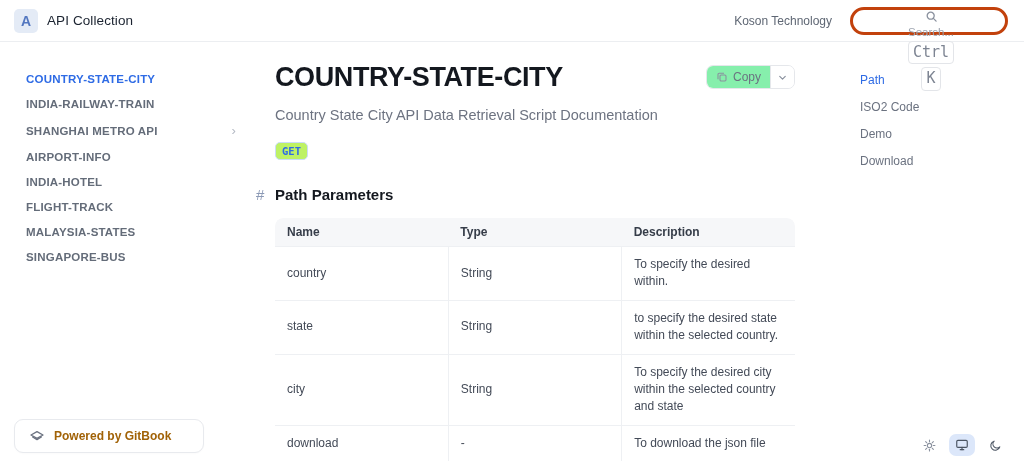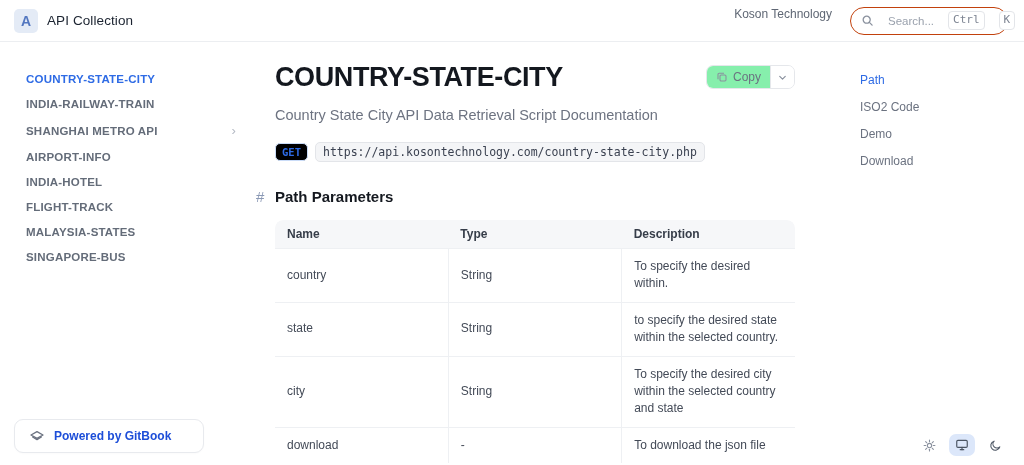--- a/index.html
+++ b/index.html
@@ -6,26 +6,26 @@
   html,body { width:1024px; height:465px; overflow:hidden; background:#fff;
     font-family:"Liberation Sans", sans-serif; color:#121826; }
 
   
   .header { height:42px; display:flex; align-items:center; justify-content:space-between;
     padding:0 16px 0 14px; border-bottom:1px solid #eceef1; background:#fff; }
   .header-left { display:flex; align-items:center; gap:9px; }
   .logo-badge { width:24px; height:24px; border-radius:5px; background:#e4ebf6;
     color:#5377c0; font-weight:bold; font-size:14px; display:flex; align-items:center; justify-content:center; }
   .site-title { font-size:13.5px; font-weight:normal; color:#1b2330; letter-spacing:.1px; }
-  .header-right { display:flex; gap:18px; }
+  .header-right { display:flex; align-items:center; gap:18px; }
   .org-link { font-size:12px; color:#5f6774; text-decoration:none; }
-  .search-box { display:flex; align-items:center; gap:14px; width:158px; height:28px;
-    border:1px solid #c2410c; border-radius:14px; padding:0 6px 0 10px; background:#fff; color:#9aa1ad; }
+  .search-box { display:flex; align-items:center; gap:3px; width:158px; height:28px;
+    border:3px solid #c2410c; border-radius:14px; padding:0 6px 0 10px; background:#fff; color:#9aa1ad;flex-direction:column; }
   .search-box .ph { font-size:11.5px; flex:1; color:#9aa1ad; }
-  kbd { font-family:"DejaVu Sans Mono", monospace; font-size:11px; color:#7d8492;
+  kbd { font-family:"DejaVu Sans Mono", monospace; font-size:15px; color:#7d8492;
     border:1px solid #e3e5e9; border-radius:4px; padding:1px 4px; background:#fff; line-height:1.3; }
 
   
   .page { display:flex; width:100%; height:423px; }
   .sidebar-left { width:256px; padding:26px 14px 0 20px; flex-shrink:0; }
   .main { flex:1; padding:20px 0 0 19px; }
   .main-inner { width:520px; }
   .sidebar-right { width:184px; padding:24px 0 0 20px; flex-shrink:0; }
 
   
@@ -40,21 +40,21 @@
   .page-title { font-size:27px; font-weight:bold; letter-spacing:-.4px; color:#14181f; }
   .copy-btn { display:flex; align-items:stretch; border:1px solid #e5e7eb; border-radius:7px;
     overflow:hidden; background:#fff; margin-top:3px; }
   .copy-main { display:flex; align-items:center; gap:5px; padding:4px 9px; font-size:12px;
     color:#6b7280; cursor:pointer; background:#86efac; border:none; }
   .copy-caret { display:flex; align-items:center; padding:0 6px; border-left:1px solid #e5e7eb;
     color:#8a919e; cursor:pointer; background:#fff; border-top:none; border-bottom:none; border-right:none; }
   .subtitle { margin-top:14px; font-size:14.5px; color:#6d7381; }
   .endpoint { margin-top:19px; display:flex; align-items:center; gap:7px; }
   .method-badge { font-family:"DejaVu Sans Mono", monospace; font-size:10.5px; font-weight:bold;
-    color:#2e6be5; background:#000000; border:1px solid #cadcf8; border-radius:5px; padding:2px 6px; }
+    color:#2e6be5; background:#bef264; border:1px solid #cadcf8; border-radius:5px; padding:2px 6px; }
   .endpoint-url { font-family:"DejaVu Sans Mono", monospace; font-size:11.5px; color:#3a4150;
     background:#f4f5f7; border:1px solid #e3e5e9; border-radius:5px; padding:2px 7px; }
   .section-heading { margin-top:26px; position:relative; font-size:15px; font-weight:bold; color:#14181f; }
   .section-heading .hash { position:absolute; left:-19px; top:0; color:#8b99b5; font-weight:normal; }
 
   
   .param-table { margin-top:15px; width:100%; border-collapse:collapse; border-radius:8px; overflow:hidden; }
   .param-table th { background:#f6f7f9; text-align:left; font-size:12px; font-weight:bold;
     color:#363d49; padding:7px 12px; }
   .param-table th:first-child { border-top-left-radius:8px; }
@@ -66,21 +66,21 @@
 
   
   .toc-item { display:block; font-size:12px; color:#6b7280; text-decoration:none;
     padding:6.5px 0; cursor:pointer; }
   .toc-item.active { color:#2e6be5; }
 
   
   .gitbook-card { position:absolute; left:14px; bottom:12px; width:190px; height:34px;
     border:1px solid #e8eaee; border-radius:9px; background:#fff; display:flex;
     align-items:center; gap:9px; padding:0 14px; cursor:pointer; box-shadow:0 1px 2px rgba(0,0,0,.02); }
-  .gitbook-label { font-size:12px; font-weight:bold; color:#1d4ed8; }
+  .gitbook-label { font-size:12px; font-weight:bold; color:#a16207; }
   .theme-toggle { position:absolute; right:16px; bottom:9px; display:flex; align-items:center; gap:7px; }
   .theme-btn { width:26px; height:22px; display:flex; align-items:center; justify-content:center;
     border-radius:7px; color:#8a919e; cursor:pointer; background:transparent; border:none; }
   .theme-btn.active { background:#dce7fa; color:#4b5563; }
   .icon { display:inline-flex; }
 </style>
 </head>
 <body>
 
 <div class="header">
@@ -155,21 +155,20 @@
               </svg>
             </span>
           </button>
         </div>
       </div>
 
       <p class="subtitle">Country State City API Data Retrieval Script Documentation</p>
 
       <div class="endpoint">
         <span class="method-badge">GET</span>
-        <code class="endpoint-url">https://api.kosontechnology.com/country-state-city.php</code>
       </div>
 
       <h2 class="section-heading">
         <span class="hash">#</span>
         <span>Path Parameters</span>
       </h2>
 
       <table class="param-table">
         <thead>
             <tr>

